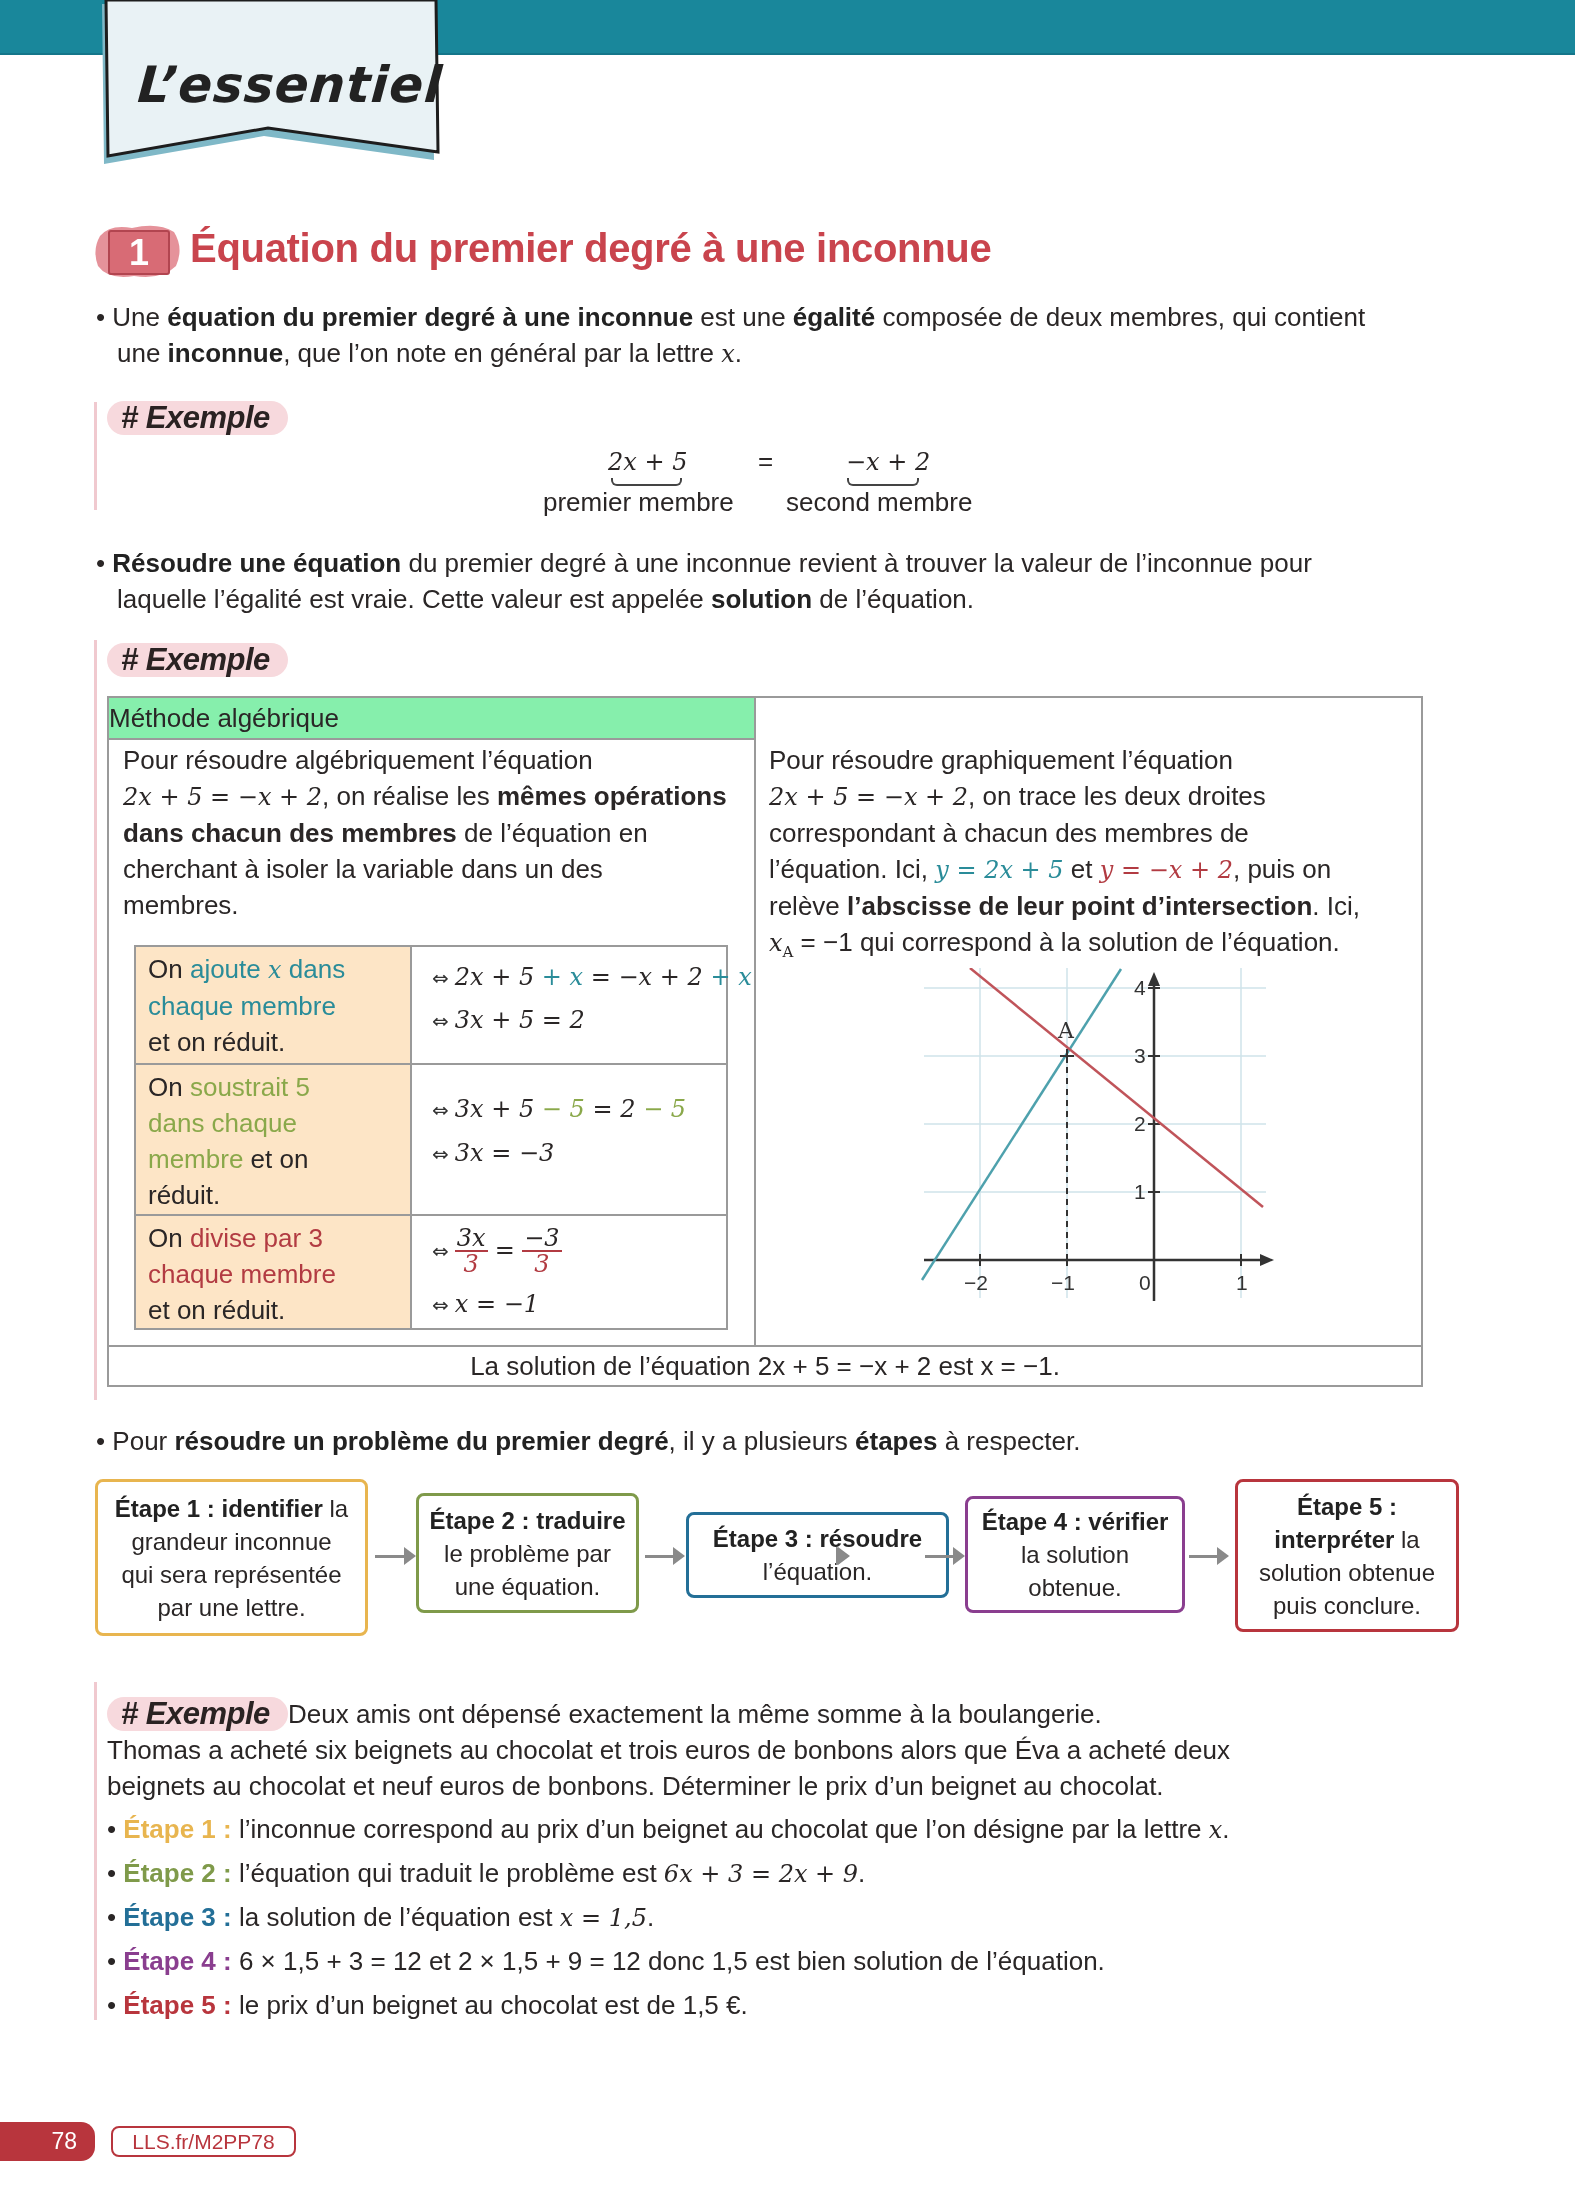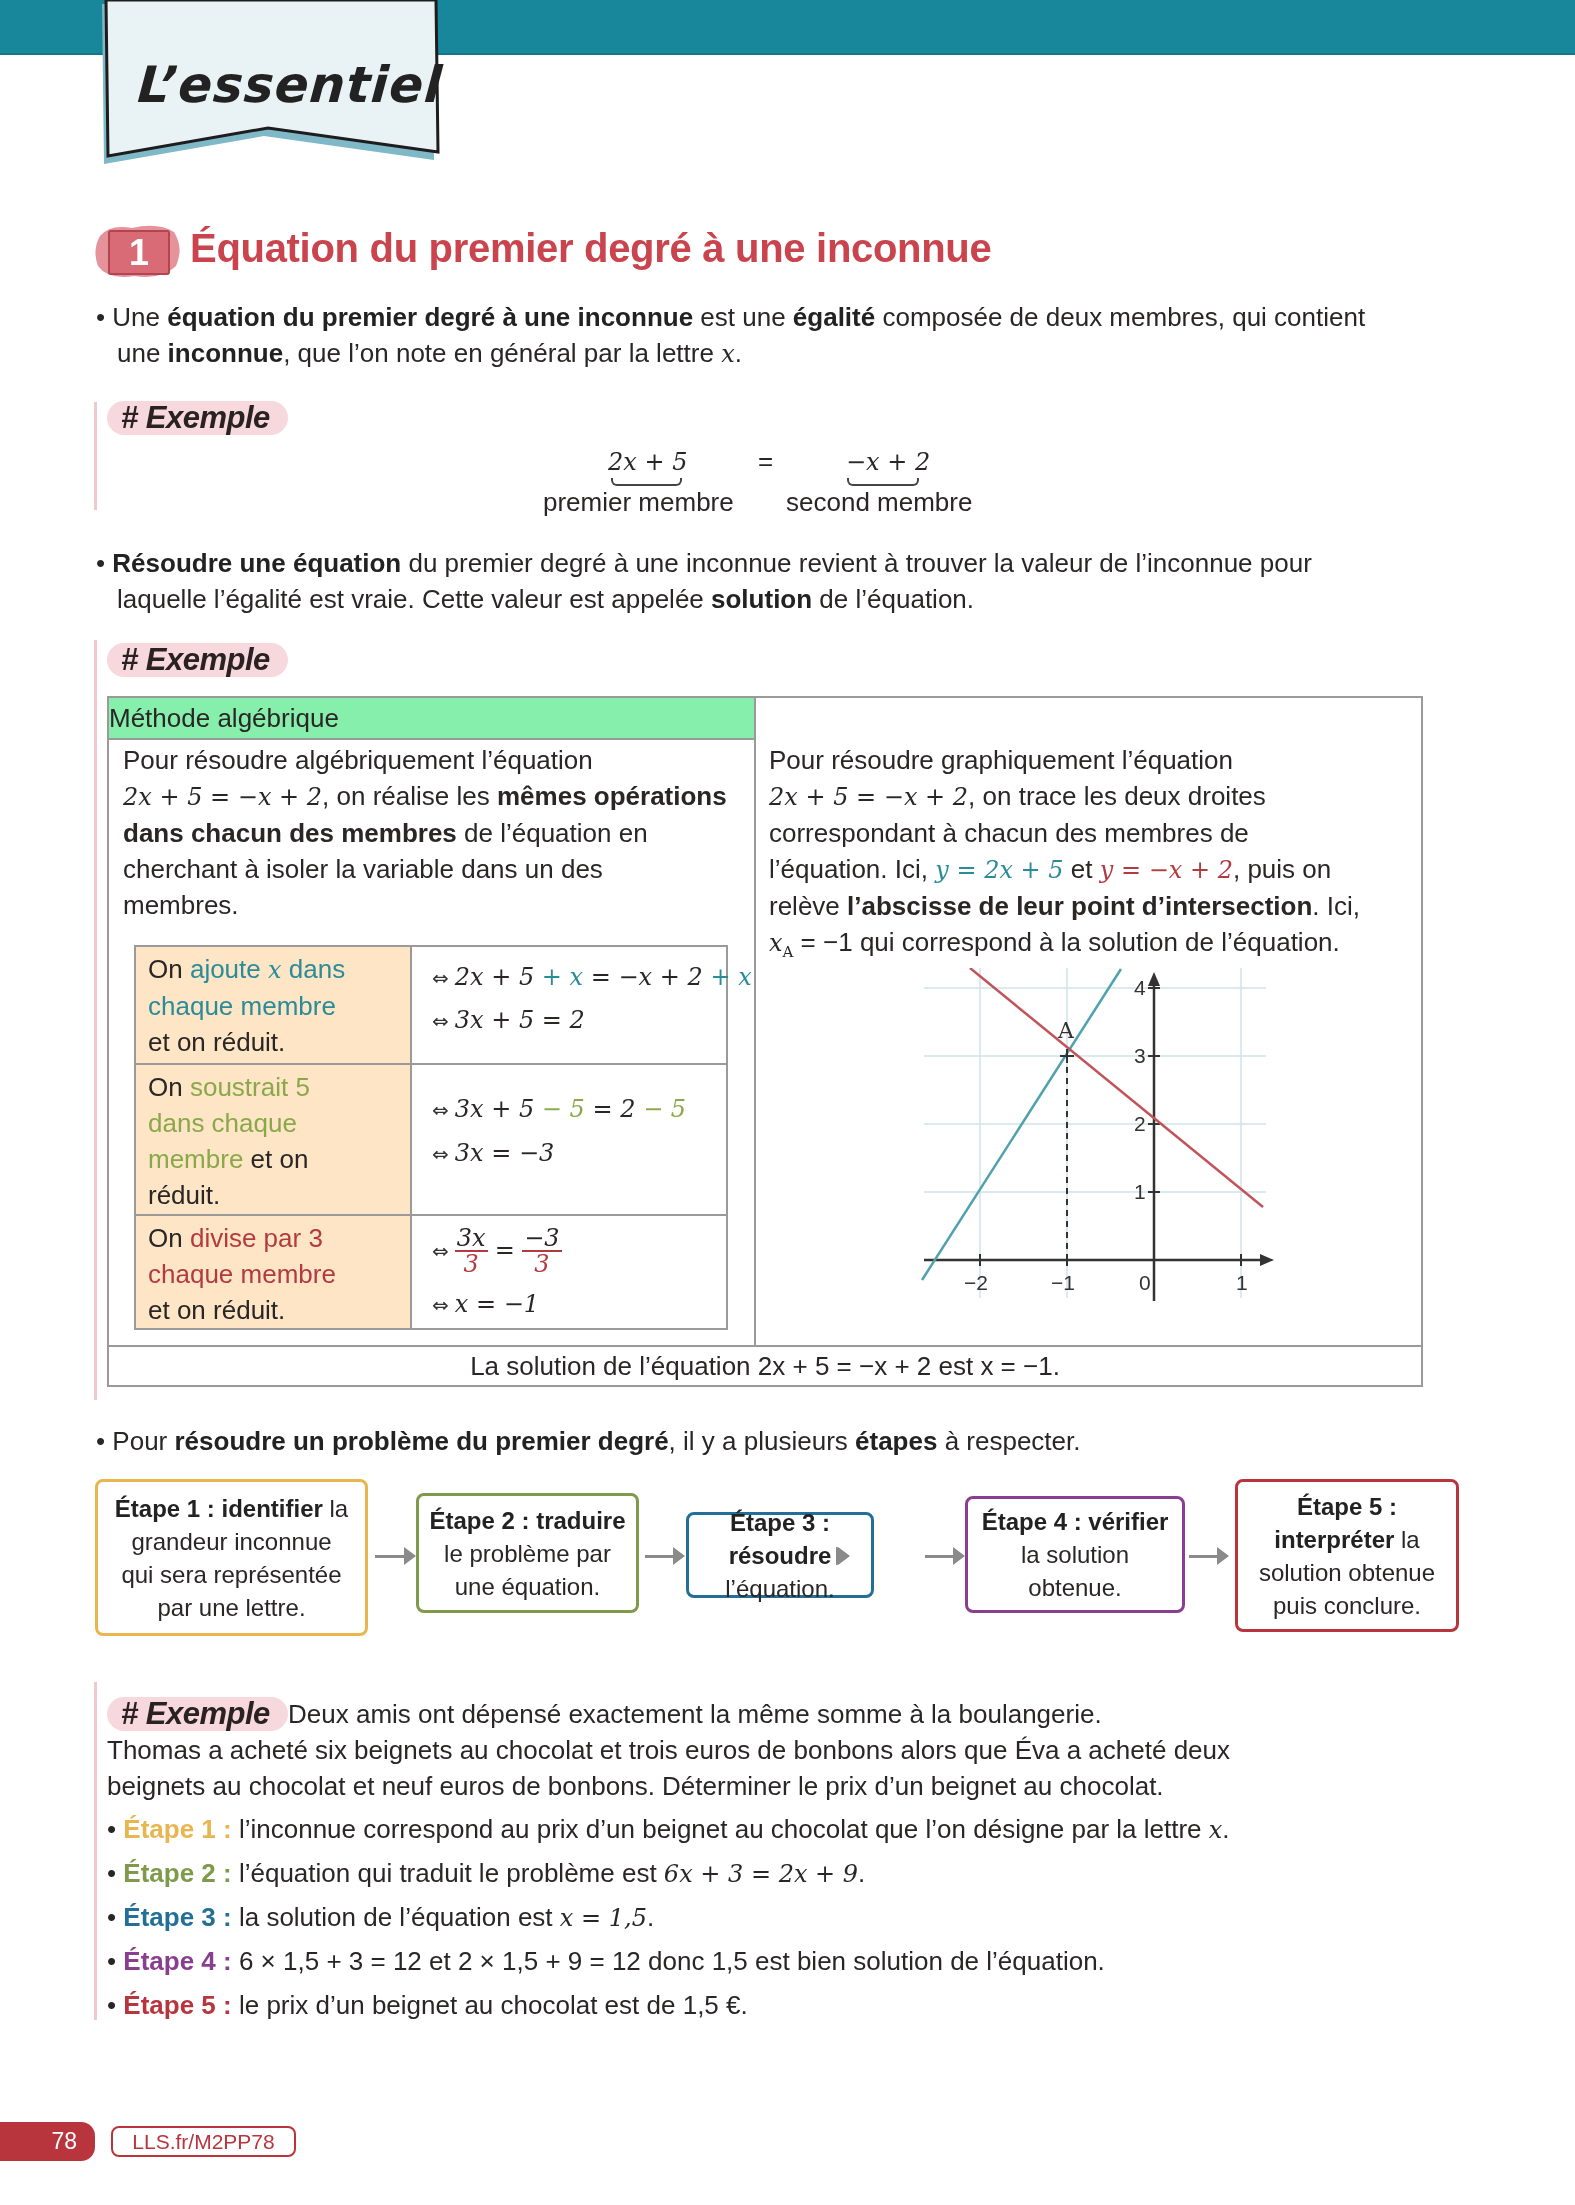--- a/index.html
+++ b/index.html
@@ -213,21 +213,21 @@
   <div>qui sera représentée</div>
   <div>par une lettre.</div>
 </div>
 <div class="abs arrow" style="left:375px; top:1555px; width:31px;"></div>
 <div class="abs step-box" style="left:416px; top:1493px; width:223px; height:120px; border-color:#7f9a4a;">
   <div><b>Étape 2 : traduire</b></div>
   <div>le problème par</div>
   <div>une équation.</div>
 </div>
 <div class="abs arrow" style="left:645px; top:1555px; width:30px;"></div>
-<div class="abs step-box" style="left:686px; top:1512px; width:188px; height:86px; border-color:#236f97;">
+<div class="abs step-box" style="left:686px; top:1512px; width:263px; height:86px; border-color:#236f97;">
   <div><b>Étape 3 : résoudre</b></div>
   <div>l’équation.</div>
 </div>
 <div class="abs arrow" style="left:840px; top:1555px; width:0px;"></div>
 <div class="abs arrow" style="left:839px; top:1555px; width:0;"></div>
 <div class="abs arrow" style="left:838px; top:1555px; width:0;"></div>
 <div class="abs arrow" style="left:838px; top:1555px; width:0;"></div>
 <div class="abs arrow" style="left:838px; top:1555px; width:0;"></div>
 <div class="abs arrow" style="left:925px; top:1555px; width:30px;"></div>
 <div class="abs step-box" style="left:965px; top:1496px; width:220px; height:117px; border-color:#8a3e8f;">

